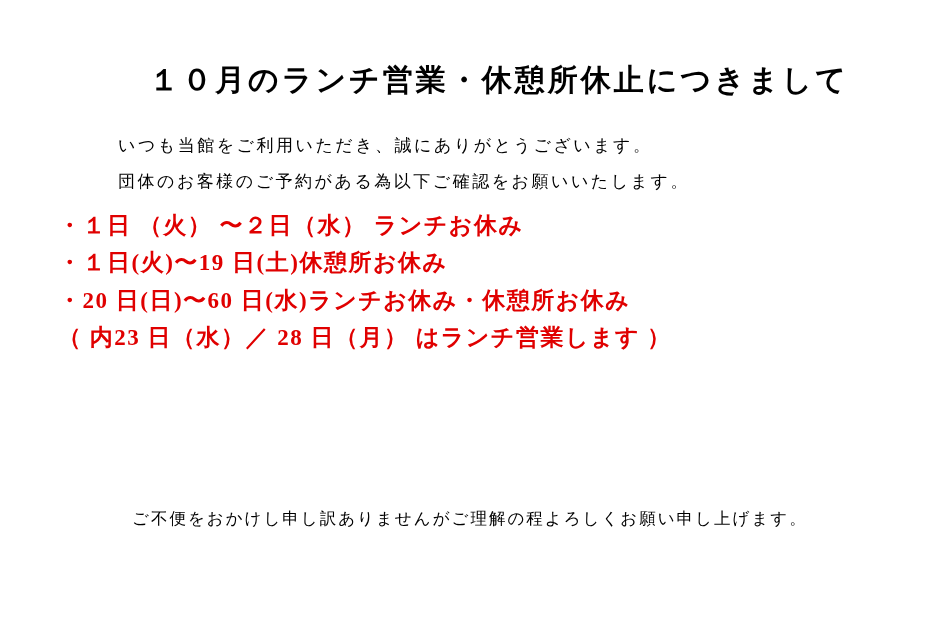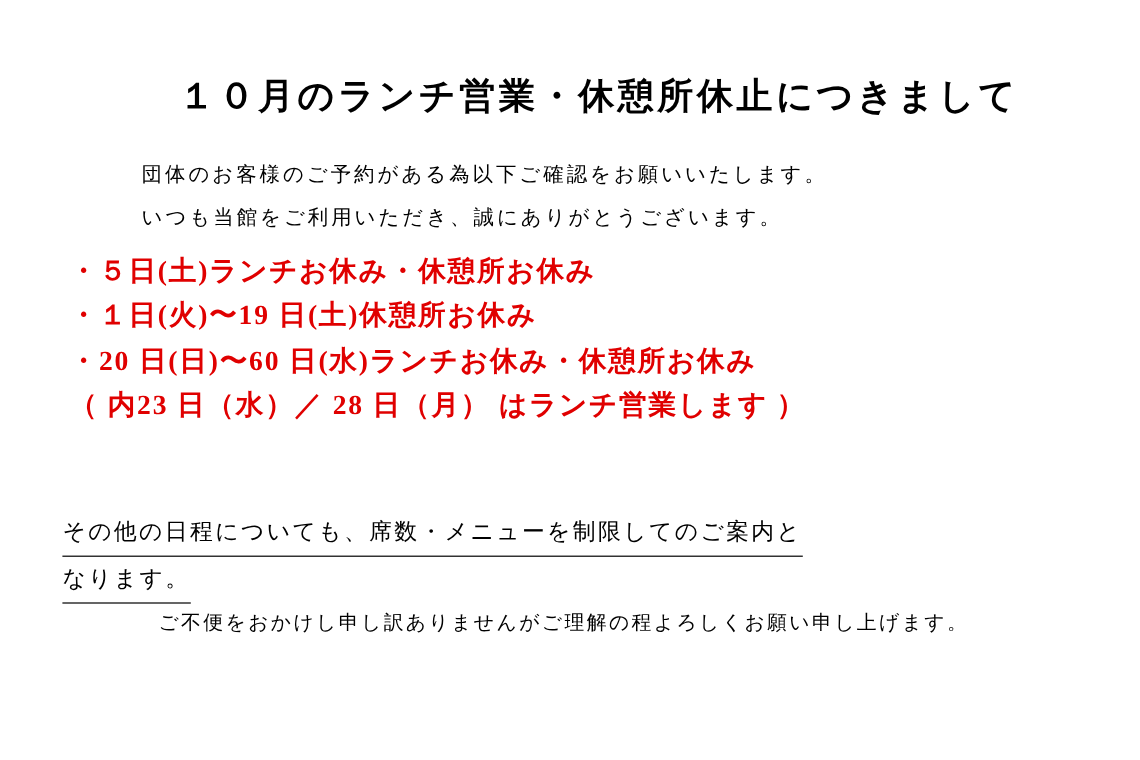--- a/index.html
+++ b/index.html
@@ -98,37 +98,29 @@
   }
 </style>
 </head>
 <body>
 
 <div class="page">
 
   <div class="notice-title">１０月のランチ営業・休憩所休止につきまして</div>
 
   <div class="intro-block">
+    <div class="intro-line">いつも当館をご利用いただき、誠にありがとうございます。</div>
     <div class="intro-line second">団体のお客様のご予約がある為以下ご確認をお願いいたします。</div>
-    <div class="intro-line">いつも当館をご利用いただき、誠にありがとうございます。</div>
   </div>
 
   <div class="schedule-block">
-    <div class="schedule-line">・５日(土)ランチお休み・休憩所お休み</div>
+    <div class="schedule-line">・１日 （火） 〜２日（水） ランチお休み</div>
     <div class="schedule-line">・１日(火)〜19 日(土)休憩所お休み</div>
     <div class="schedule-line">・20 日(日)〜60 日(水)ランチお休み・休憩所お休み</div>
     <div class="schedule-line">（ 内23 日（水）／ 28 日（月） はランチ営業します ）</div>
   </div>
 
-  <div class="other-block">
-    <span class="other-wrap">
-      <span class="other-line">その他の日程についても、席数・メニューを制限してのご案内と</span>
-    </span>
-    <span class="other-wrap">
-      <span class="other-line">なります。</span>
-    </span>
-  </div>
 
   <div class="closing-block">
     <div class="closing-line">ご不便をおかけし申し訳ありませんがご理解の程よろしくお願い申し上げます。</div>
   </div>
 
 </div>
 
 </body></html>

